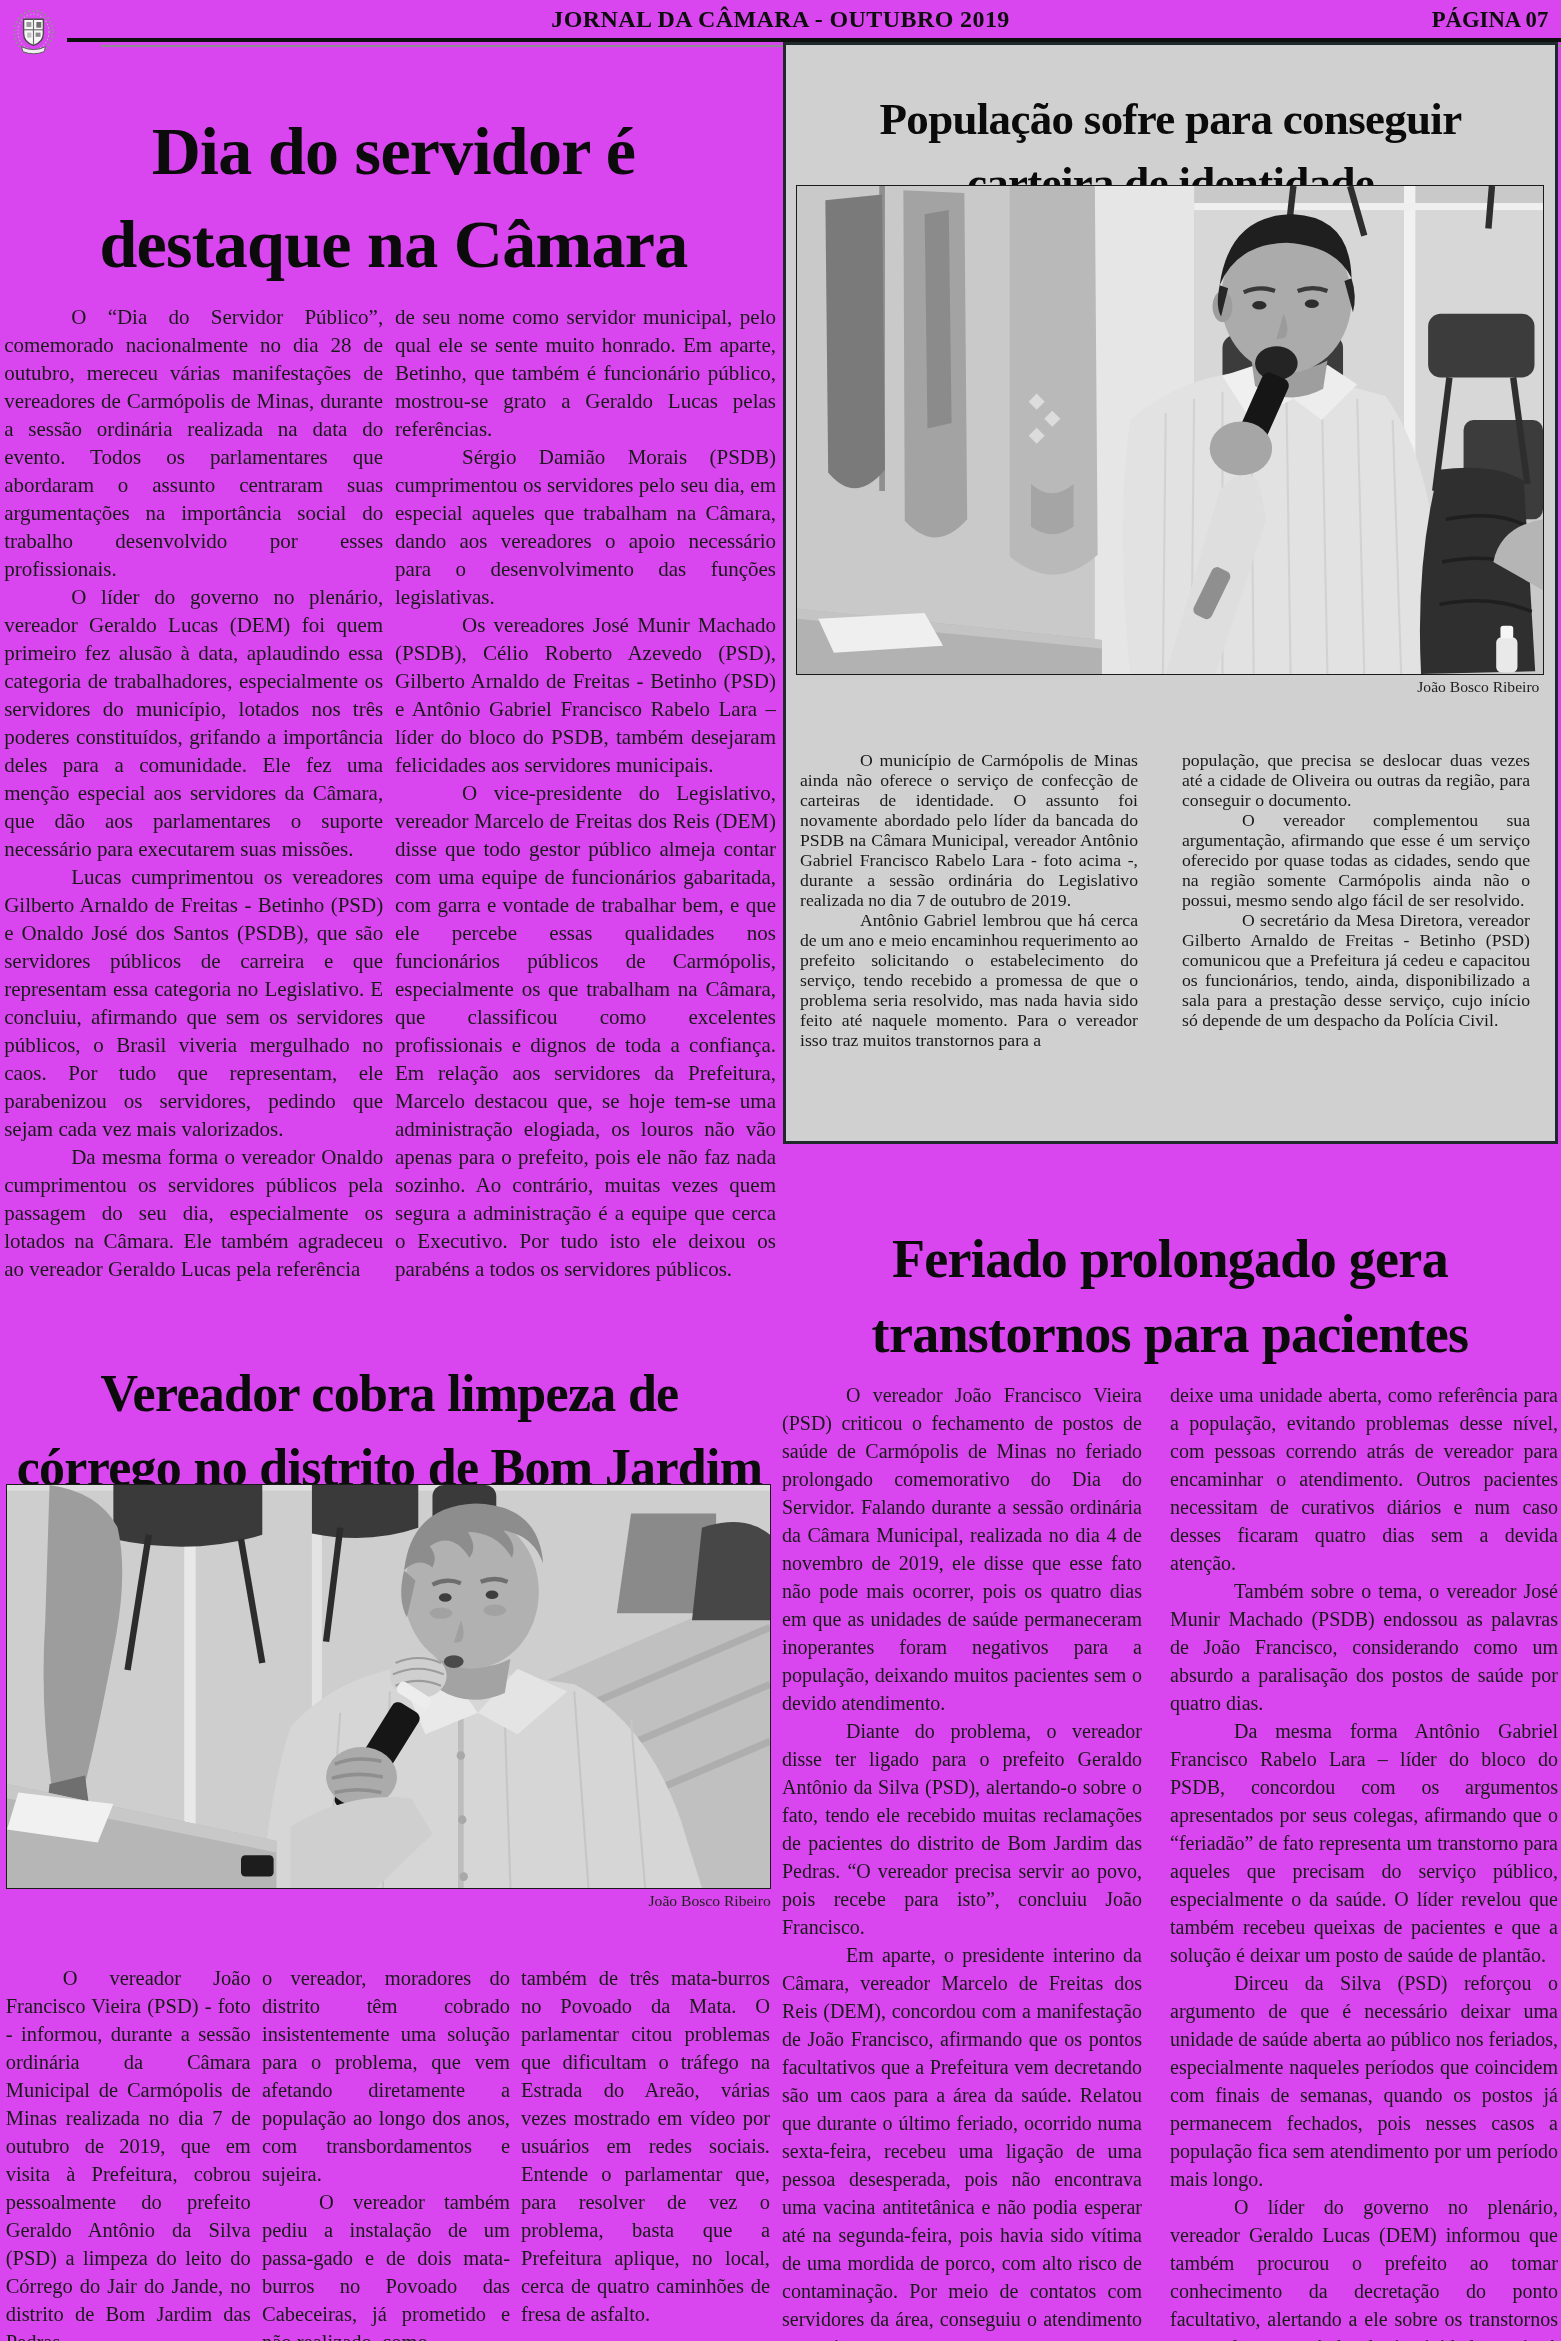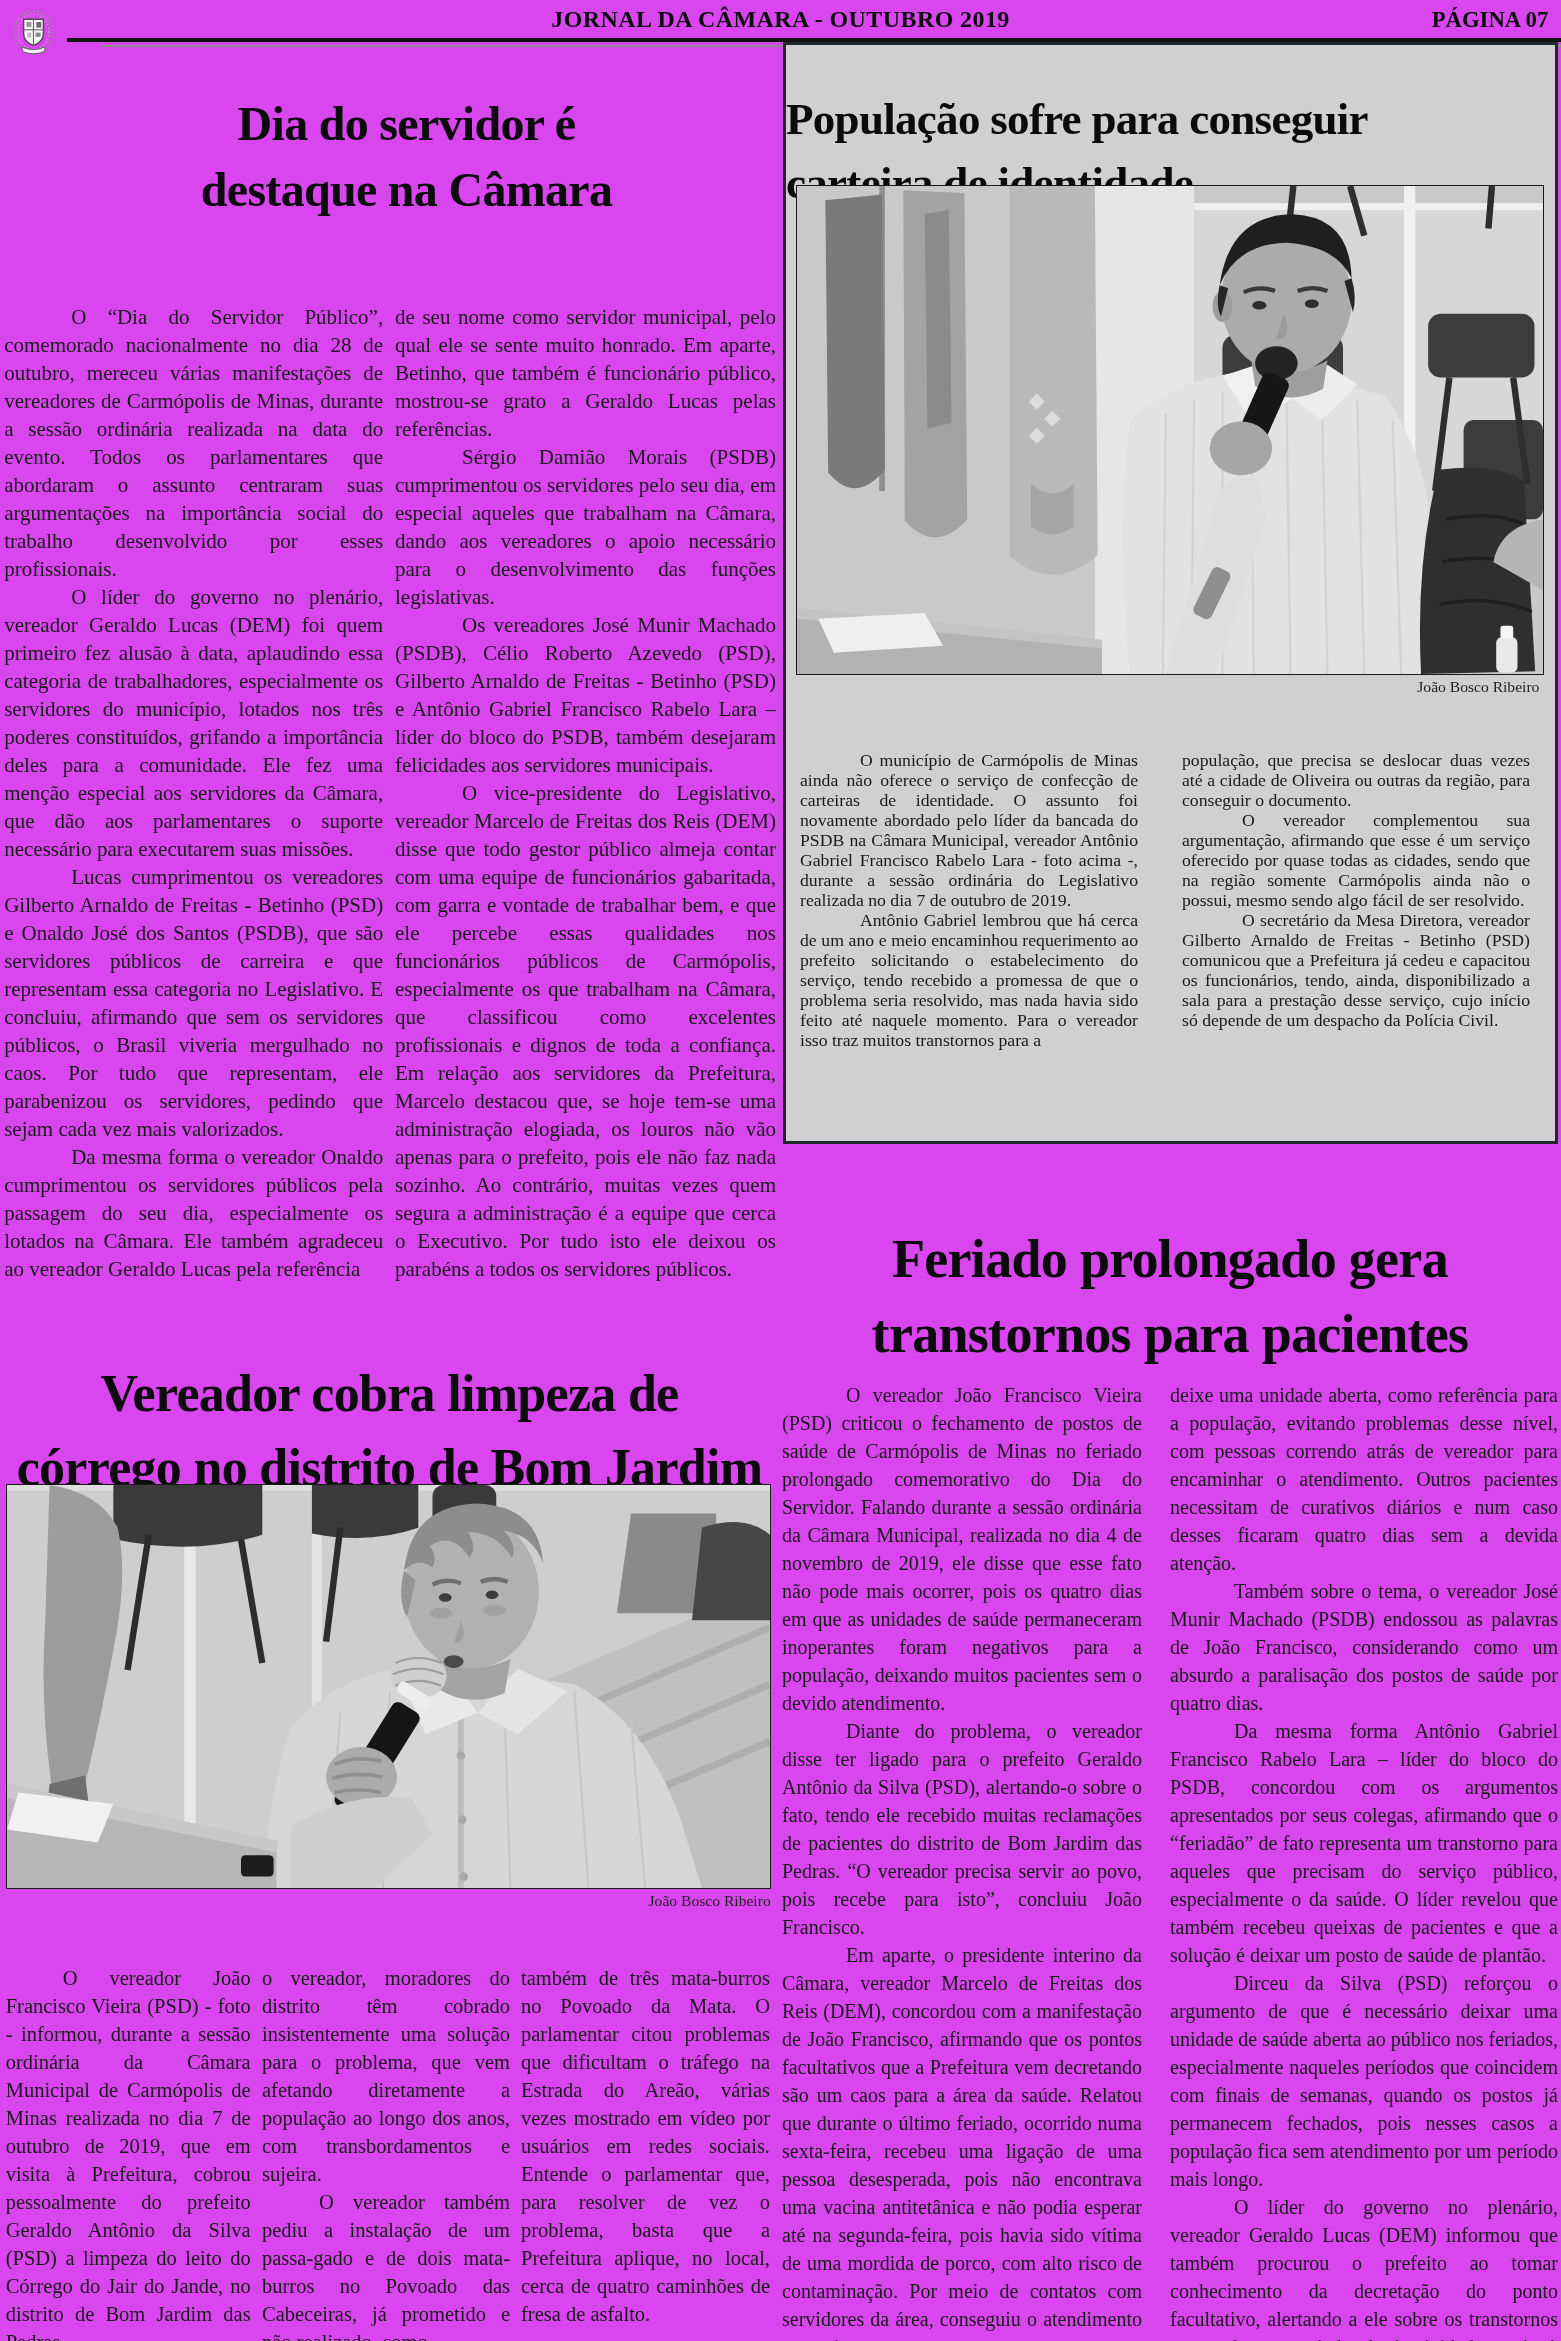--- a/index.html
+++ b/index.html
@@ -19,21 +19,21 @@
   }
   .page-number{
     position:absolute;right:12.7px;top:7px;
     font-weight:bold;font-size:22.7px;color:#0d0d0d;
   }
   .rule-thick{position:absolute;left:67px;right:0;top:38px;height:4.2px;background:#0f0f0f;}
   .rule-thin{position:absolute;left:101px;right:0;top:45px;height:2.1px;background:#8d8d8d;}
 
   
   .headline{position:absolute;text-align:center;font-weight:bold;color:#0b0b0b;letter-spacing:-0.7px;}
-  .hl-servidor{left:17px;top:59px;width:779px;font-size:48px;line-height:1.38;}
+  .hl-servidor{left:4px;top:59px;width:779px;font-size:68px;line-height:1.38;}
   .hl-corrego{left:0;top:1314px;width:779px;font-size:52px;line-height:1.42;text-align:center;}
   .hl-feriado{left:779px;top:1177px;width:782px;font-size:54px;line-height:1.4;text-align:center;}
 
   
   .col{position:absolute;text-align:justify;overflow:hidden;margin-top:44px;}
   .col p{margin:0;text-indent:67px;}
   .col.cont p:first-child{text-indent:0;}
 
   .servidor-col1{left:4.2px;top:259px;width:379px;height:1058px;font-size:21px;line-height:28px;}
   .servidor-col2{left:395px;top:259px;width:381px;height:1058px;font-size:21px;line-height:28px;}
@@ -49,21 +49,21 @@
   .feriado-col1{left:782px;top:1337px;width:360px;height:1002px;}
   .feriado-col2{left:1170px;top:1337px;width:388px;height:1002px;}
 
   
   .idbox{
     position:absolute;left:783px;top:42px;width:775px;height:1102px;
     background:#d0d0d0;border:3.5px solid #1f292b;box-sizing:border-box;
   }
   .id-headline{
     position:absolute;left:0;top:5.7px;width:100%;
-    text-align:left;font-weight:bold;font-size:45px;line-height:1.42;letter-spacing:-0.7px;color:#0b0b0b;
+    text-align:center;font-weight:bold;font-size:45px;line-height:1.42;letter-spacing:-0.7px;color:#0b0b0b;
   }
   .photo1{
     position:absolute;left:10px;top:140px;width:748px;height:490px;
     border:1.4px solid #1a1a1a;box-sizing:border-box;background:#c6c6c6;
   }
   .photo1 svg{display:block;width:100%;height:100%;}
   .id-caption{
     position:absolute;right:15.6px;top:633px;font-size:15.6px;color:#222;
   }
   .id-col{font-size:17.7px;line-height:20px;}

